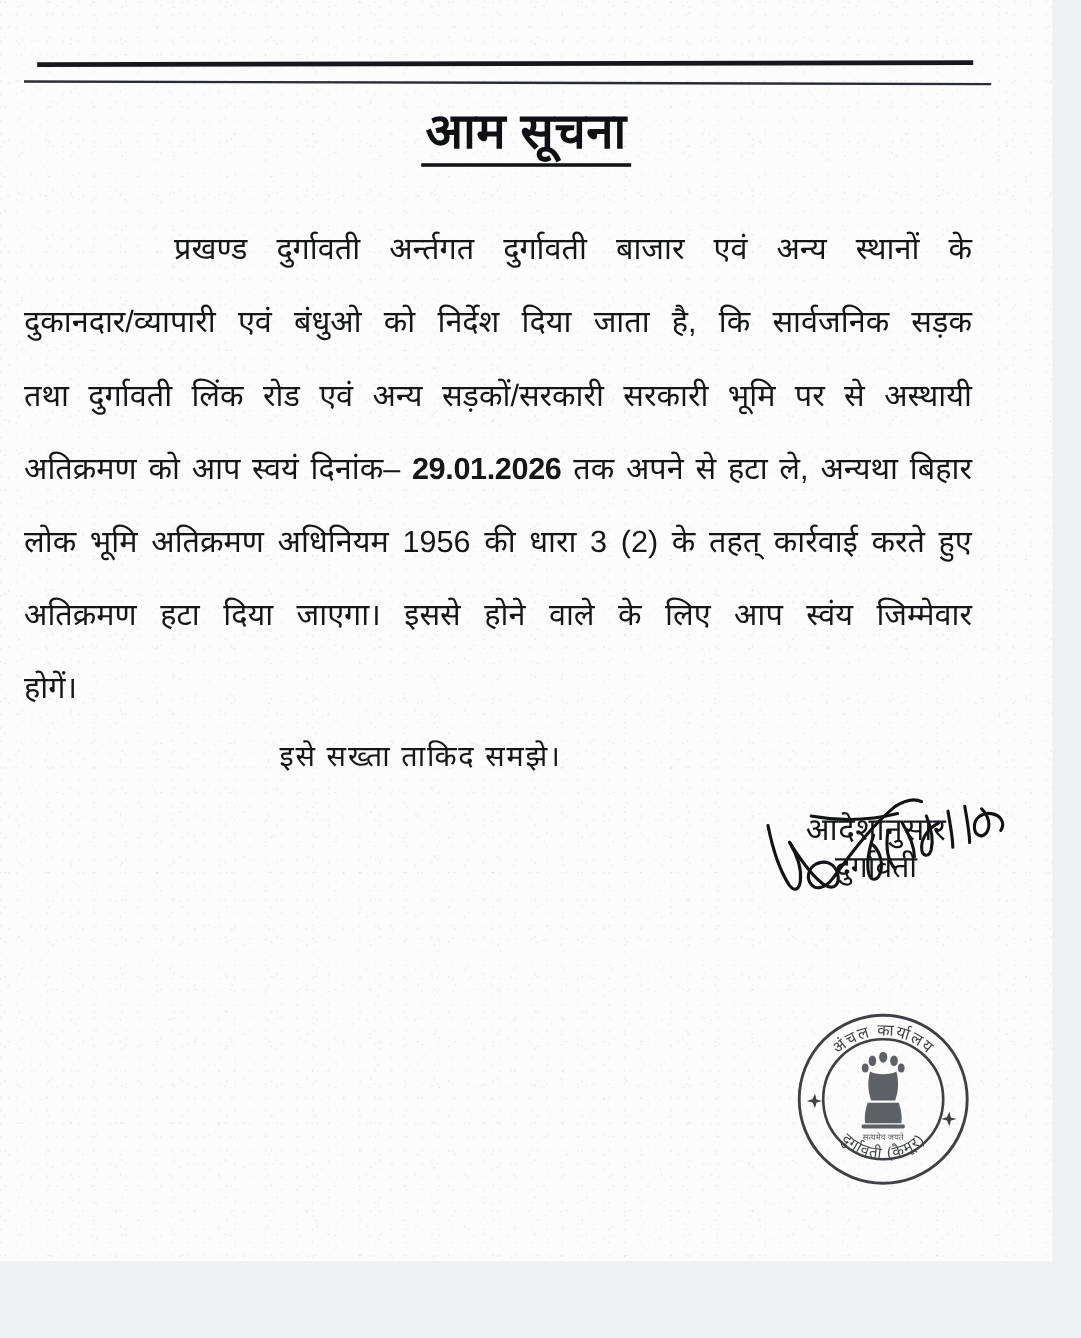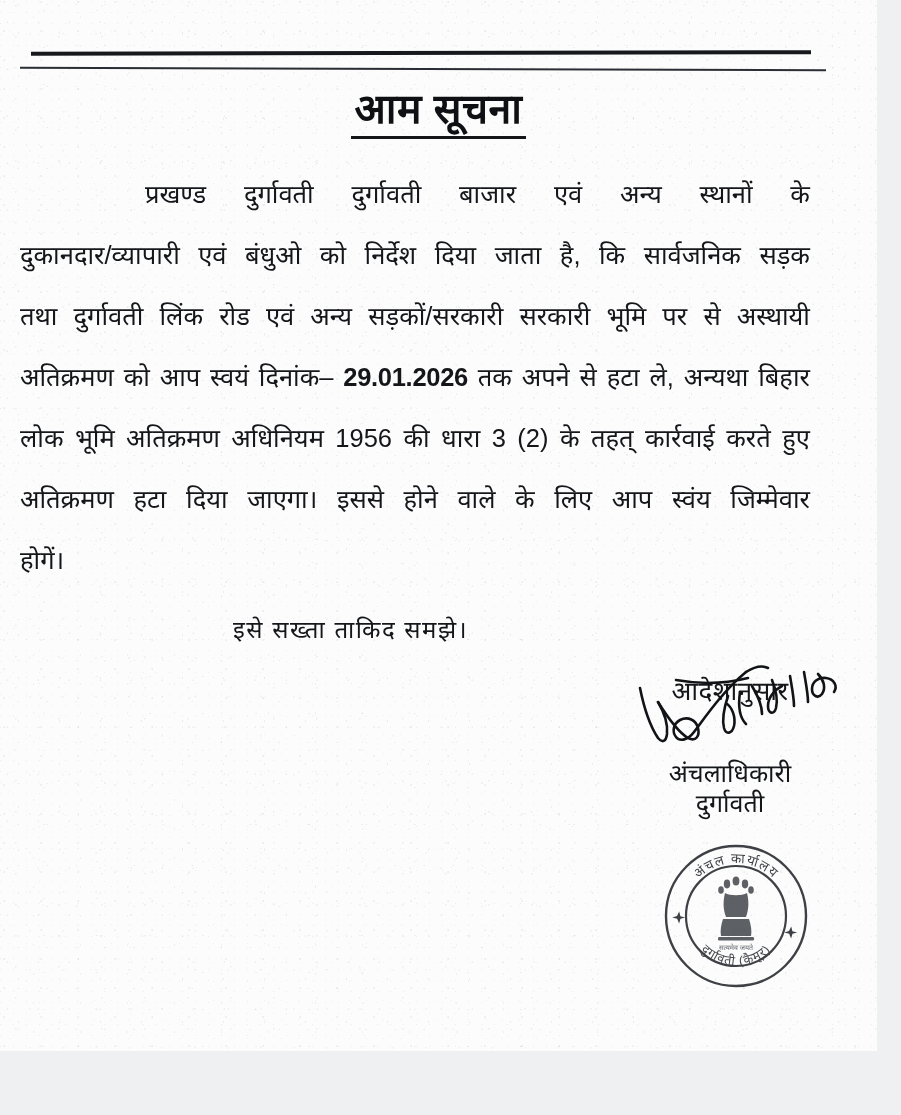--- a/index.html
+++ b/index.html
@@ -96,21 +96,21 @@
     letter-spacing: .5px;
     line-height: 1.15;
     padding: 0 4px 3px 4px;
     border-bottom: 3px solid #14161a;
   }
 
   
   #notice-body {
     position: absolute;
     left: 20px;
-    top: 164px;
+    top: 178px;
     width: 790px;
   }
   .body-line {
     font-family: "Liberation Sans", "DejaVu Sans", sans-serif;
     font-size: 25.5px;
     color: #14161a;
     line-height: 61px;
     white-space: nowrap;
     font-weight: 400;
   }
@@ -204,20 +204,21 @@
 
     <div id="title-block">
       <span id="doc-title">आम सूचना</span>
     </div>
 
     <div id="notice-body">
 
       <div class="body-line justified indented">
         <span class="w">प्रखण्ड</span>
         <span class="w">दुर्गावती</span>
+        <span class="w">अर्न्तगत</span>
         <span class="w">दुर्गावती</span>
         <span class="w">बाजार</span>
         <span class="w">एवं</span>
         <span class="w">अन्य</span>
         <span class="w">स्थानों</span>
         <span class="w">के</span>
       </div>
 
       <div class="body-line justified">
         <span class="w">दुकानदार/व्यापारी</span>
@@ -316,21 +317,20 @@
           <path d="M112 30 C110 44, 112 56, 118 62"></path>
           <path d="M124 24 C130 34, 134 44, 134 52"></path>
           <path d="M144 18 C148 28, 150 38, 148 46 C146 53, 140 52, 140 44 C140 36, 146 28, 154 24"></path>
           <path d="M162 14 C164 26, 166 36, 166 44"></path>
           <path d="M176 10 C178 22, 180 32, 180 40"></path>
           <path d="M190 12 C196 18, 198 26, 194 32 C190 37, 184 34, 184 27 C184 20, 190 15, 198 16 C206 17, 210 24, 206 30"></path>
           <path d="M48 18 C70 22, 96 22, 120 16"></path>
         </g>
       </svg>
 
-      <div id="officer-designation">अंचलाधिकारी</div>
       <div id="officer-circle">दुर्गावती</div>
     </div>
 
     <svg id="office-seal" viewBox="0 0 146 146">
       <defs>
         <path id="sealTopArc" d="M 20 73 A 53 53 0 0 1 126 73"></path>
         <path id="sealBottomArc" d="M 24 73 A 49 49 0 0 0 122 73"></path>
       </defs>
       <circle cx="73" cy="73" r="70" fill="none" stroke="#15181d" stroke-width="2.4"></circle>
       <circle cx="73" cy="73" r="50" fill="none" stroke="#15181d" stroke-width="2.2"></circle>

